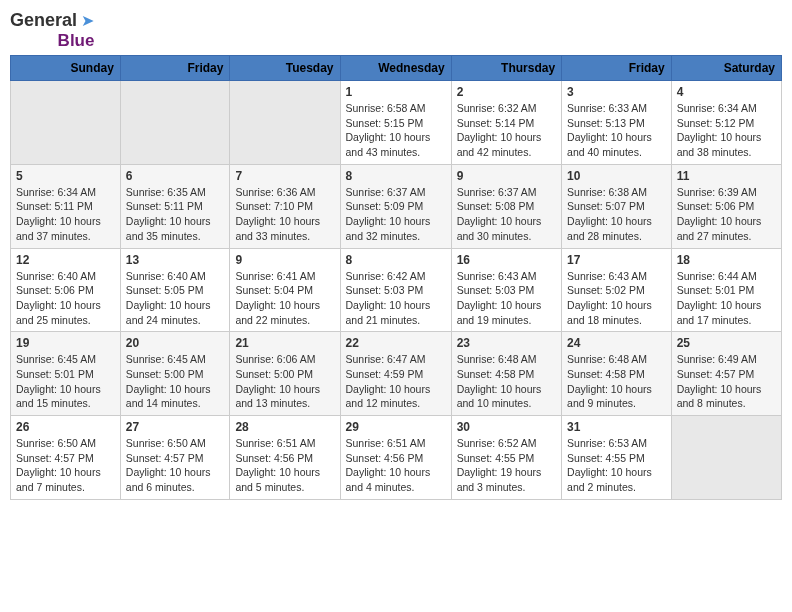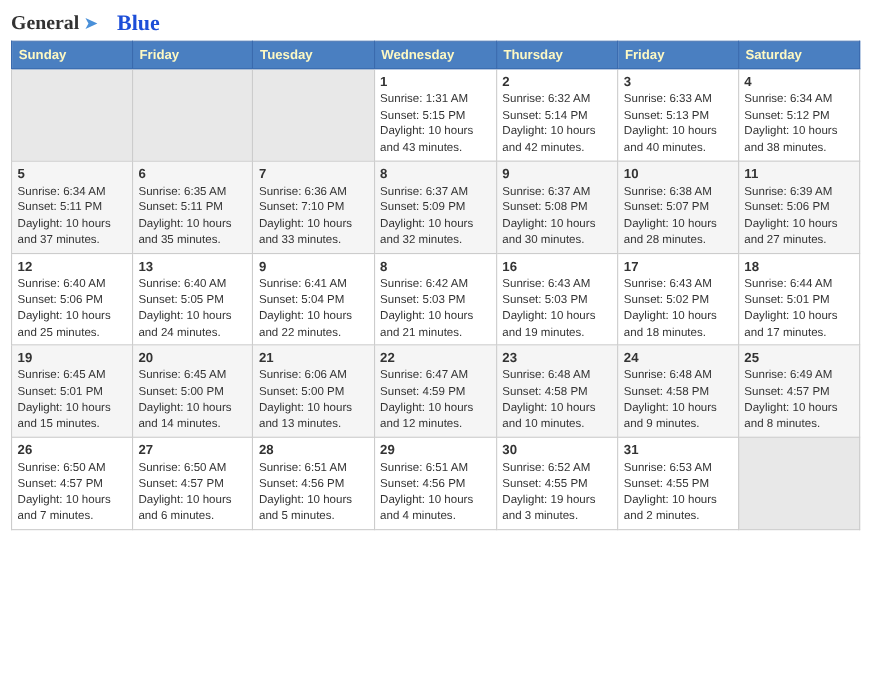--- a/index.html
+++ b/index.html
@@ -11,23 +11,22 @@
       padding: 10px;
     }
     .header {
       display: flex;
       justify-content: space-between;
       align-items: flex-start;
       margin-bottom: 4px;
     }
     .logo {
       display: flex;
-      flex-direction: row;
-      align-items: flex-start;
-      font-family: Liberation Serif, serif;
+      flex-direction: column;
+      align-items: flex-end;
     }
     .logo-row {
       display: flex;
       align-items: center;
       gap: 2px;
     }
     .title-block {
       text-align: right;
     }
     .month-year {
@@ -39,23 +38,23 @@
       font-size: 14px;
       color: #555;
     }
     .calendar {
       width: 100%;
       border-collapse: collapse;
       font-size: 11px;
     }
     .calendar thead th {
       background: #4a7fc1;
-      color: #fef9c3;
+      color: #000000;
       padding: 5px 6px;
-      text-align: left;
+      text-align: right;
       font-size: 12px;
       font-weight: bold;
       border: 1px solid #3a6aad;
     }
     .calendar tbody td {
       border: 1px solid #ccc;
       vertical-align: top;
       padding: 4px 5px;
       width: 113px;
       min-height: 80px;
@@ -81,21 +80,21 @@
   </style>
 </head>
 <body>
 
 <div class="header">
   <div class="logo">
     <div class="logo-row">
       <span style="font-size:18px; font-weight:bold; color:#333;">General</span>
       <span style="color:#4a90d9; font-size:16px; margin-left:2px;">➤</span>
     </div>
-    <span style="font-size:20px; font-weight:bold; color:#1d4ed8; margin-left:17px;">Blue</span>
+    <span style="font-size:17px; font-weight:bold; color:#701a75; margin-left:17px;">Blue</span>
   </div>
   <div class="title-block">
     <div class="month-year"></div>
     <div class="location"></div>
   </div>
 </div>
 
 <table class="calendar">
   <thead>
     <tr>
@@ -109,21 +108,21 @@
       </tr>
   </thead>
   <tbody id="calendar-body">
   <tr>
         <td class="empty-cell"></td>
         <td class="empty-cell"></td>
         <td class="empty-cell"></td>
         <td>
           <div class="day-number">1</div>
           <div class="day-info">
-            <div>Sunrise: 1:31 AM</div>
+            <div>Sunrise: 6:58 AM</div>
             <div>Sunset: 5:15 PM</div>
             <div>Daylight: 10 hours and 43 minutes.</div>
           </div>
         </td>
         <td>
           <div class="day-number">2</div>
           <div class="day-info">
             <div>Sunrise: 6:32 AM</div>
             <div>Sunset: 5:14 PM</div>
             <div>Daylight: 10 hours and 42 minutes.</div>

